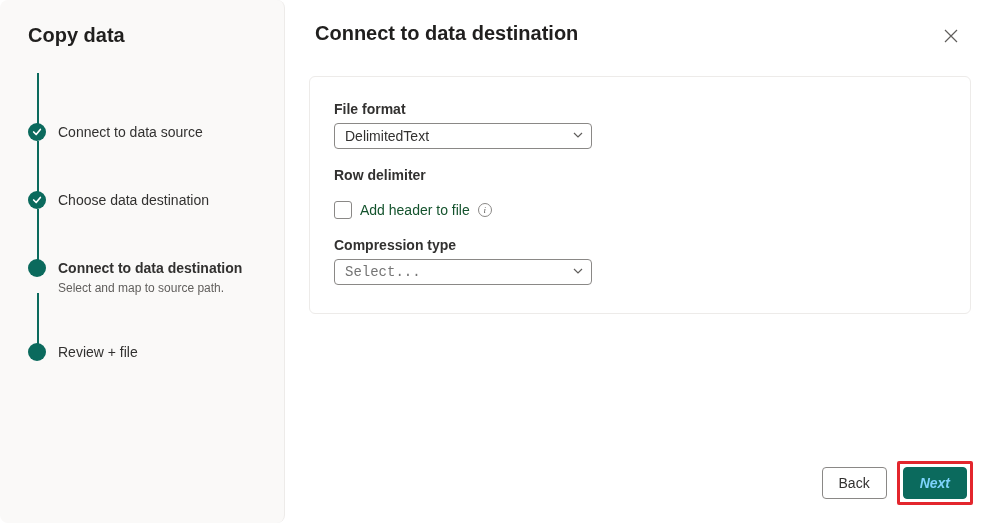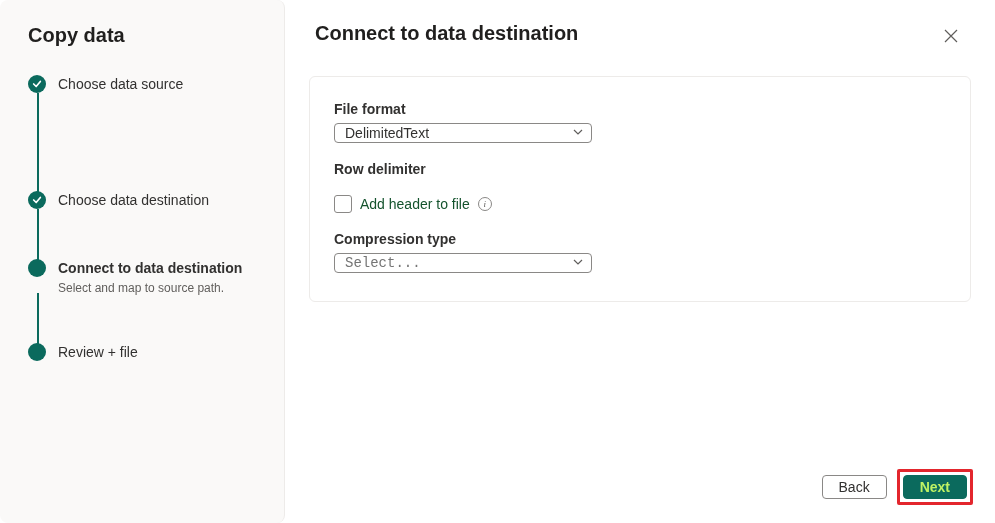--- a/index.html
+++ b/index.html
@@ -129,21 +129,21 @@
       color: #323130;
       margin-bottom: 6px;
       display: block;
     }
     .select-wrap {
       position: relative;
       width: 258px;
     }
     .select-input {
       width: 100%;
-      height: 20px;
+      height: 26px;
       border: 1px solid #8a8886;
       border-radius: 4px;
       padding: 0 30px 0 10px;
       font-size: 14px;
       font-family: inherit;
       background: #fff;
       color: #323130;
       appearance: none;
       cursor: pointer;
     }
@@ -189,57 +189,58 @@
     }
     .footer {
       position: absolute;
       bottom: 18px;
       right: 22px;
       display: flex;
       gap: 10px;
       align-items: center;
     }
     .btn {
-      height: 24px;
+      height: 32px;
       padding: 0 16px;
       border-radius: 4px;
       font-size: 14px;
       font-family: inherit;
       cursor: pointer;
       border: 1px solid #8a8886;
       background: #fff;
       color: #323130;
     }
     .btn-primary-wrap {
       border: 3px solid #e3262d;
       padding: 3px;
       border-radius: 2px;
     }
     .btn-primary {
       background: #0b6a5d;
-      color: #bef264;
+      color: #7dd3fc;
       border: 1px solid #0b6a5d;
       font-weight: 600;
+      font-style: italic;
     }
   </style>
 </head>
 <body>
 
 <aside class="sidebar">
   <h1 class="sidebar-title">Copy data</h1>
   <ul class="steps">
+    <li class="step-gap"></li>
     <li class="step">
       <span class="step-indicator checked">
         <svg viewBox="0 0 12 12" fill="none">
             <path d="M2 6 L5 9 L10 3" stroke="#fff" stroke-width="2" stroke-linecap="round" stroke-linejoin="round"></path>
           </svg>
       </span>
-      <span class="step-label">Choose data source</span>
+      <span class="step-label">Connect to data source</span>
     </li>
-    <li class="step-gap"></li>
     <li class="step-gap"></li>
     <li class="step">
       <span class="step-indicator checked">
         <svg viewBox="0 0 12 12" fill="none">
             <path d="M2 6 L5 9 L10 3" stroke="#fff" stroke-width="2" stroke-linecap="round" stroke-linejoin="round"></path>
           </svg>
       </span>
       <span class="step-label">Choose data destination</span>
     </li>
     <li class="step-gap"></li>

